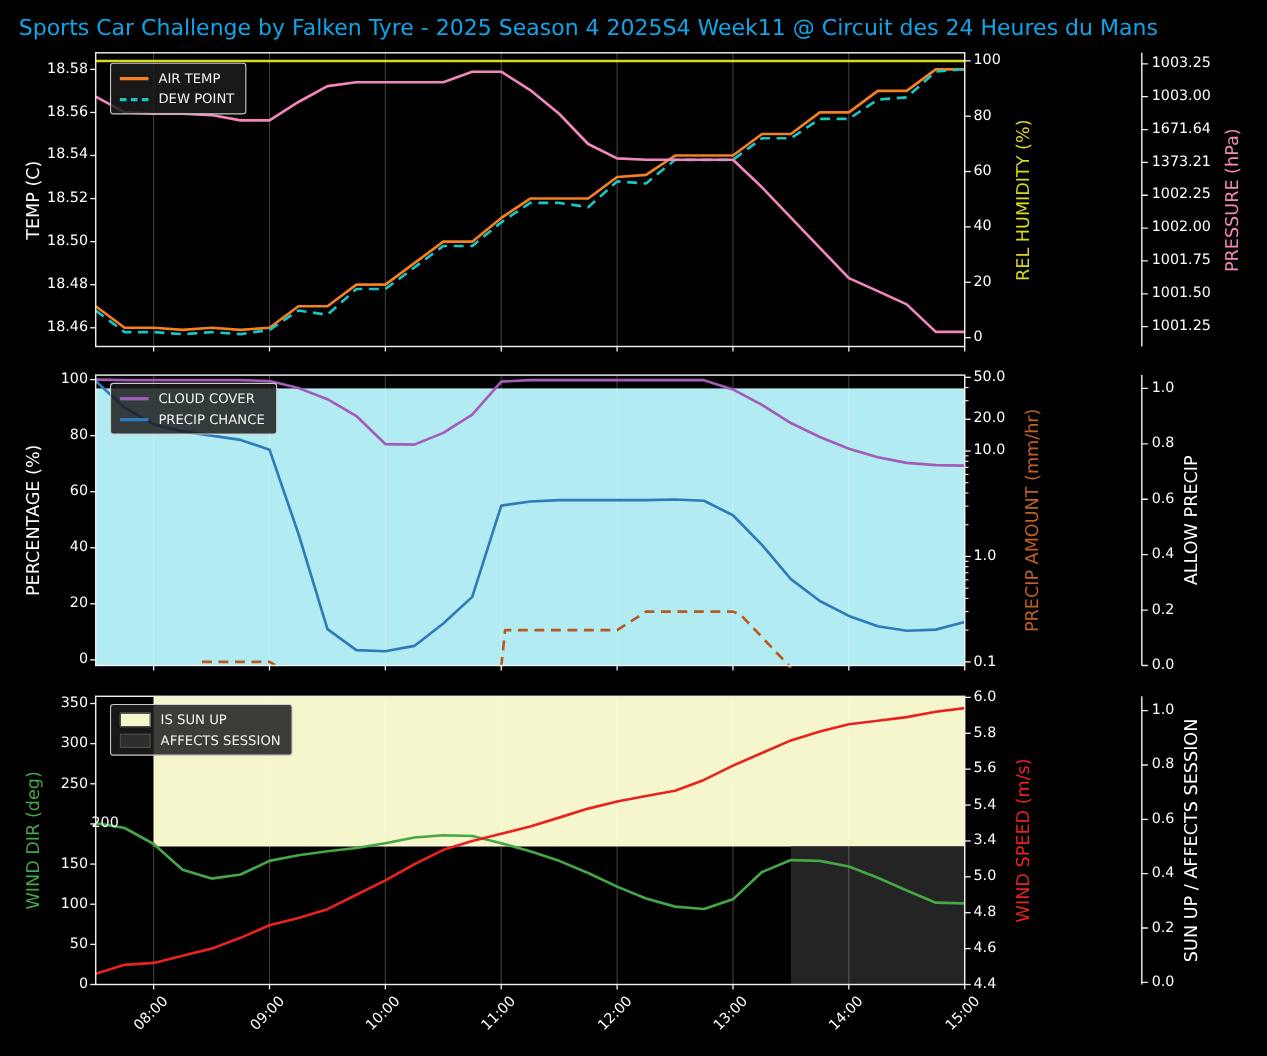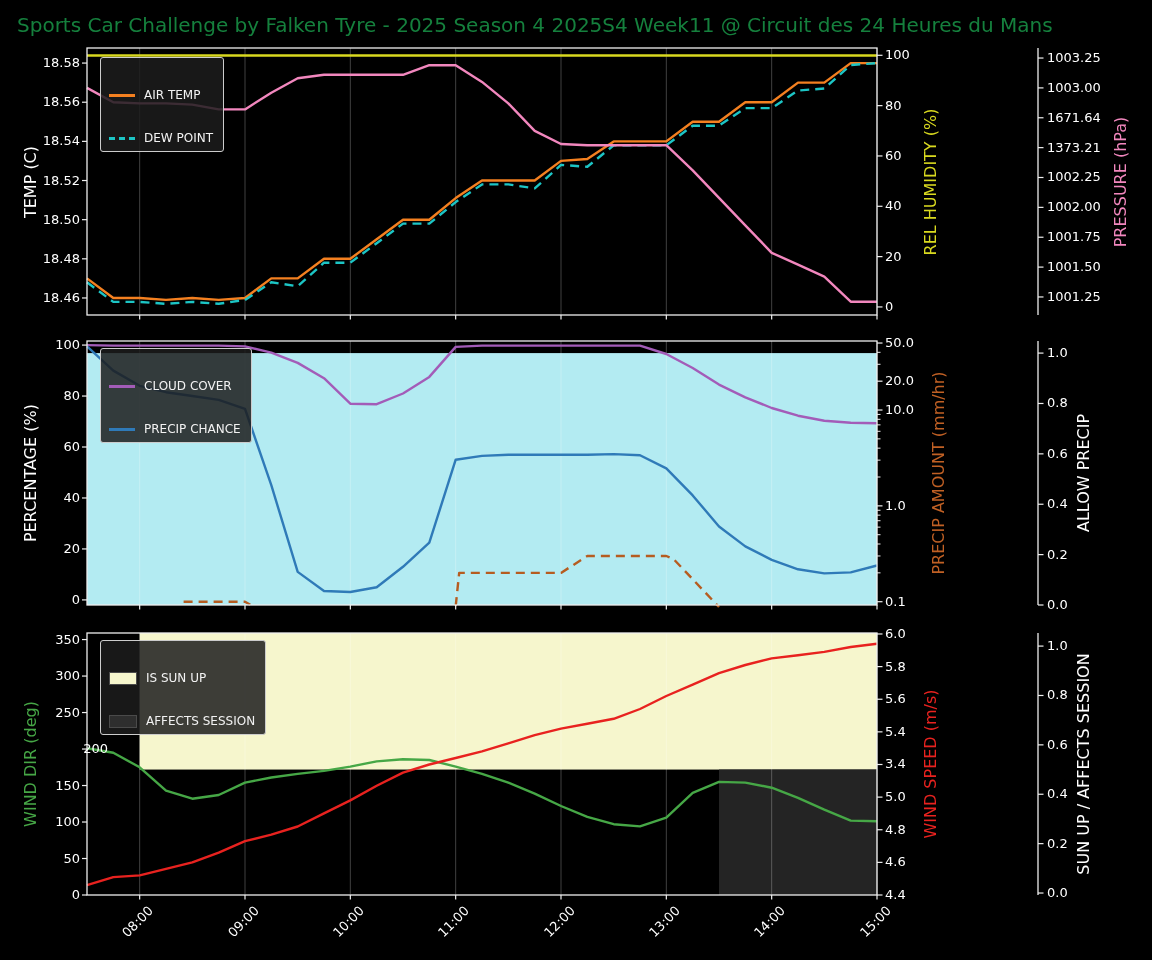--- a/index.html
+++ b/index.html
@@ -1,29 +1,29 @@
 <!DOCTYPE html>
 <html><head>
 <meta charset="utf-8">
 <style>
   html,body{margin:0;padding:0;background:#000;}
   .fig{position:relative;width:1152px;height:960px;background:#000;overflow:hidden;
        font-family:"DejaVu Sans","Liberation Sans",sans-serif;}
-  .fig-title{position:absolute;left:17px;top:13px;font-size:20px;color:#15803d;white-space:nowrap;}
+  .fig-title{position:absolute;left:17px;top:13px;font-size:20px;color:#0ea5e9;white-space:nowrap;}
   #plot{position:absolute;left:0;top:0;}
   .tick-label{position:absolute;font-size:13px;color:#fff;line-height:16px;white-space:nowrap;}
   .tick-left{width:80px;text-align:right;}
   .xtick-label{position:absolute;font-size:13px;color:#fff;white-space:nowrap;
                transform-origin:100% 0;transform:rotate(-45deg);}
   .axis-title{position:absolute;font-size:16px;white-space:nowrap;
               transform:translate(-50%,-50%) rotate(-90deg);}
   .legend{position:absolute;display:flex;flex-direction:column;gap:5px;
           background:rgba(28,28,28,0.85);border:1px solid #ccc;border-radius:3px;
           padding:6px 10px 6px 8px;}
-  .legend-row{display:flex;align-items:center;gap:9px;margin-top:24px;}
+  .legend-row{display:flex;align-items:center;gap:9px;}
   .legend-label{font-size:12px;color:#f2f2f2;white-space:nowrap;}
   .sw-line{width:26px;height:3px;}
   .sw-dash{width:26px;height:0;border-top-width:3px;border-top-style:dashed;}
   .sw-patch{width:26px;height:11px;border:1px solid #4a4a4a;}
 </style>
 </head>
 <body>
 
 <div class="fig">
   <div class="fig-title">Sports Car Challenge by Falken Tyre - 2025 Season 4 2025S4 Week11 @ Circuit des 24 Heures du Mans</div>

